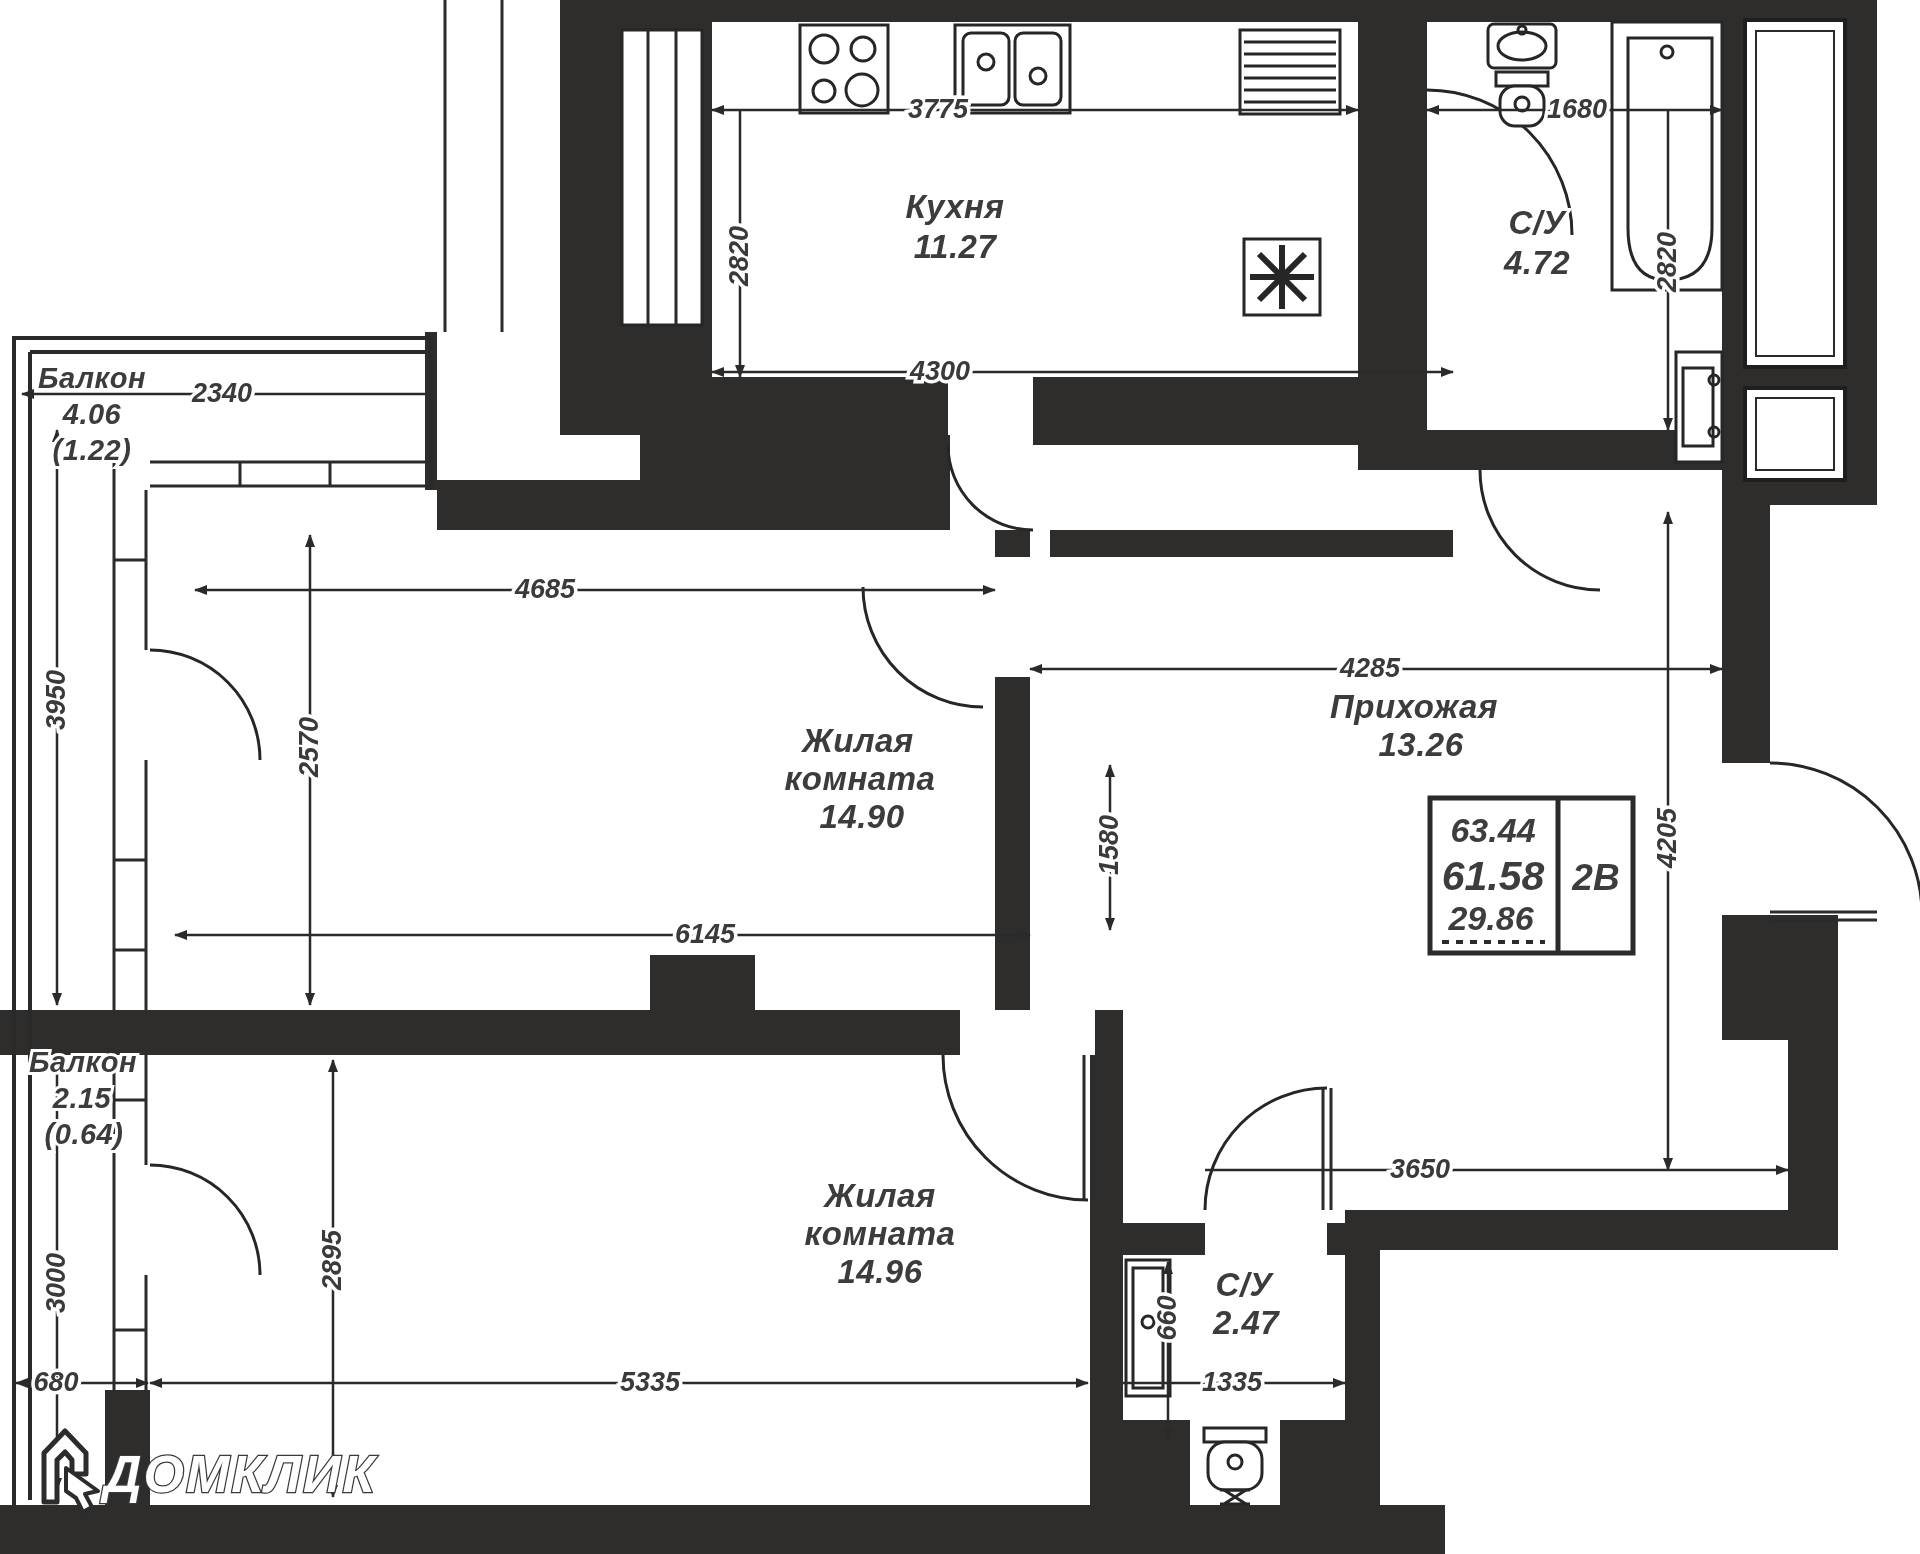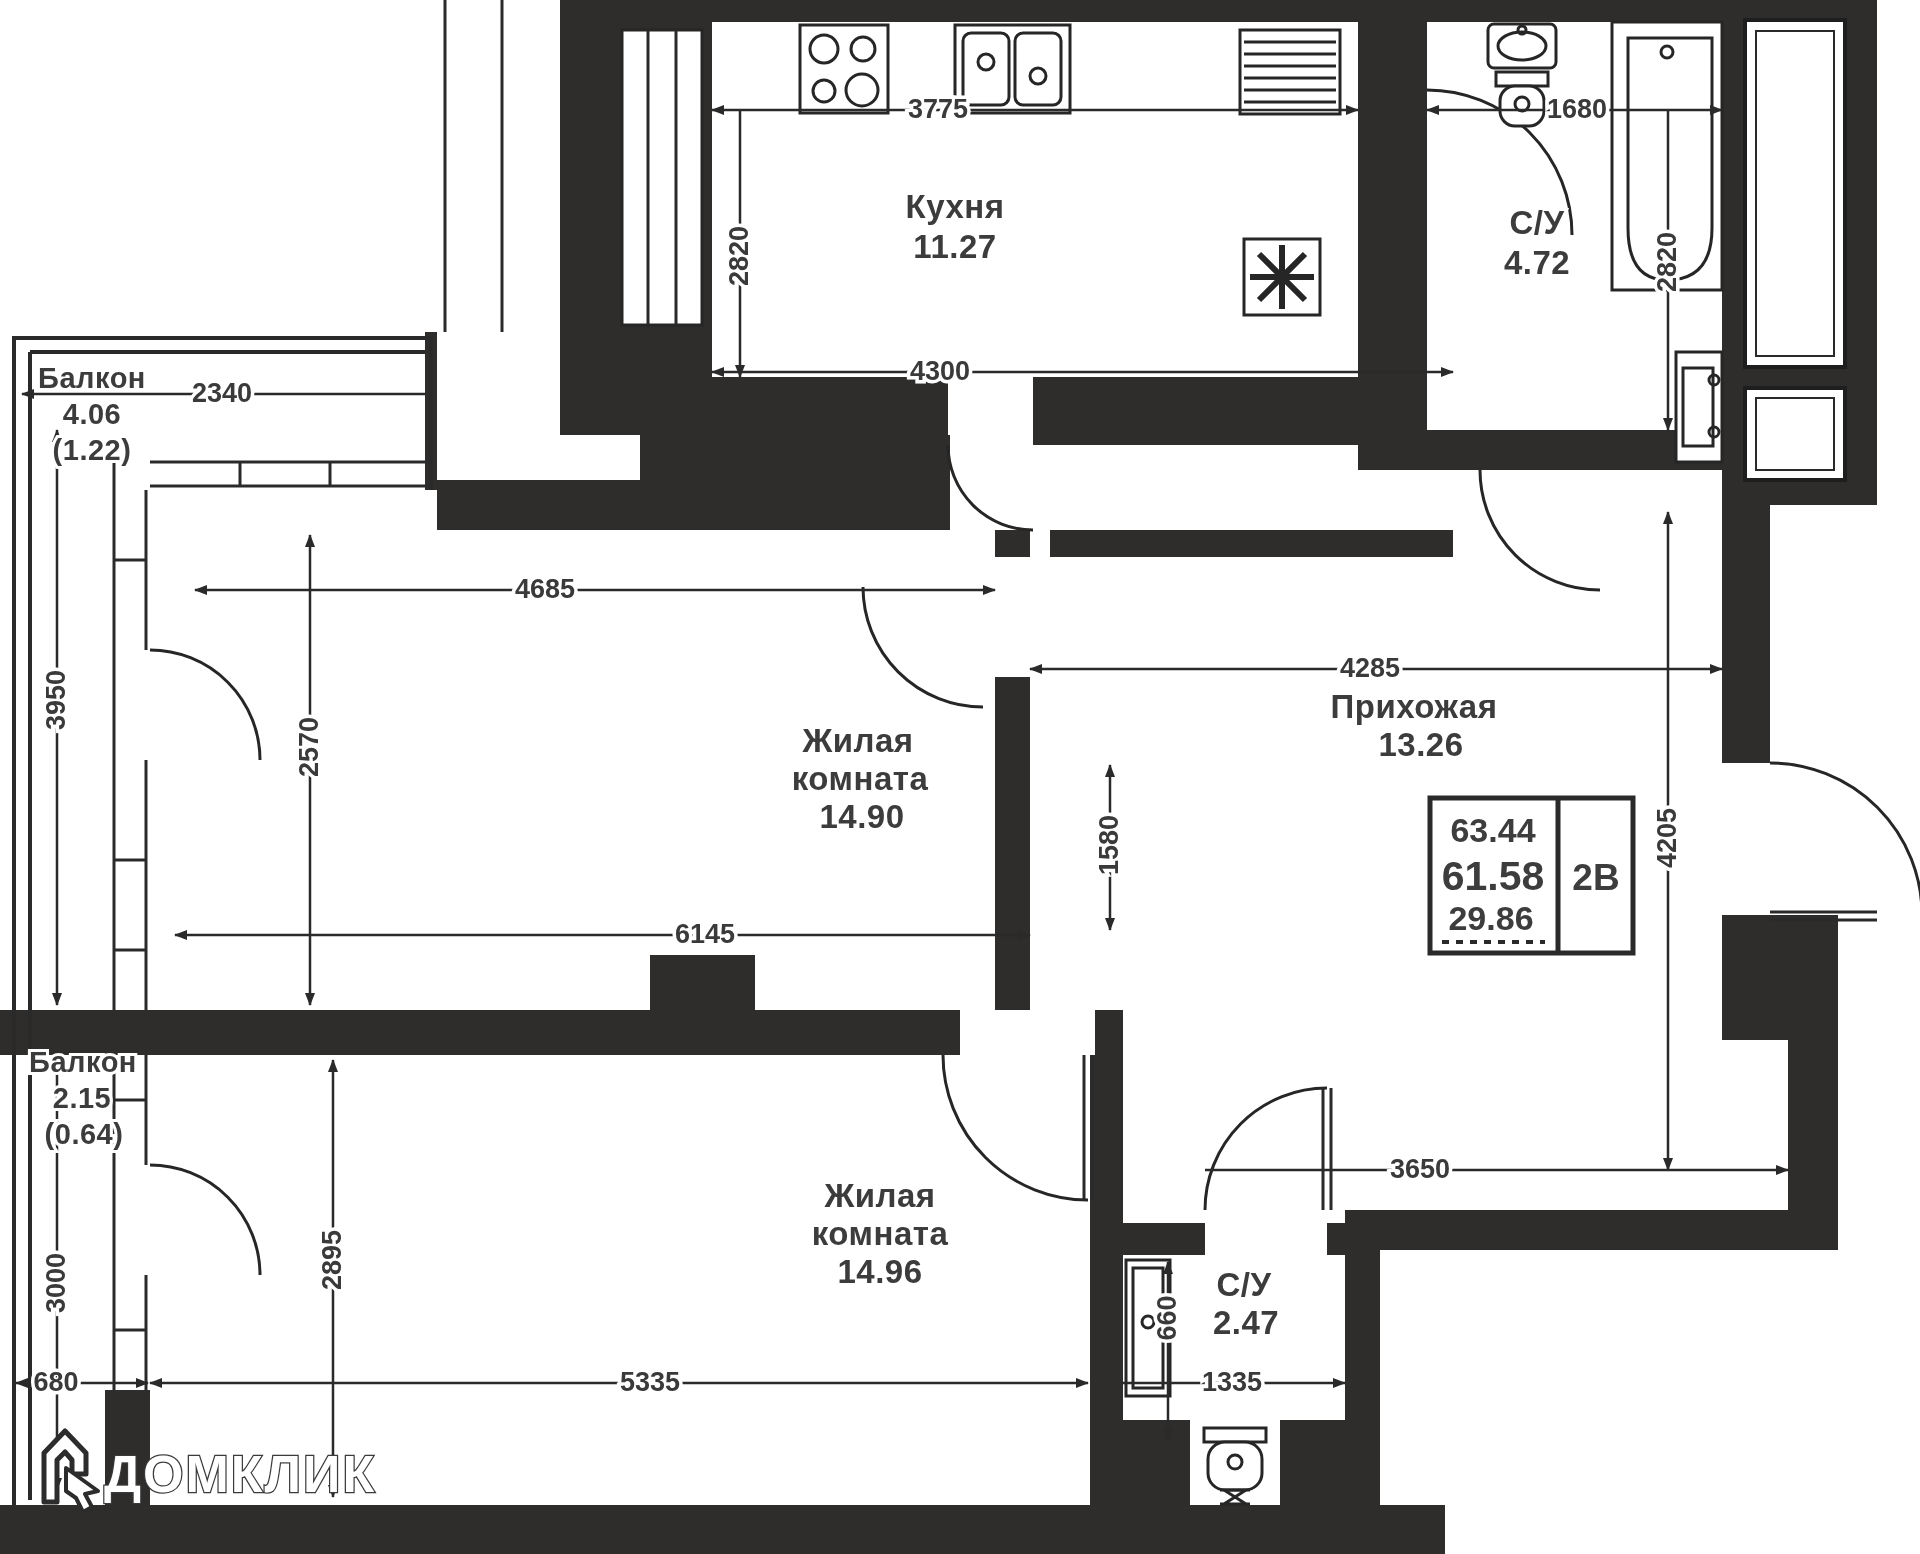--- a/index.html
+++ b/index.html
@@ -1,16 +1,16 @@
 <!DOCTYPE html>
 <html><head>
 <meta charset="utf-8">
 <style>
   html,body{margin:0;padding:0;background:#fff;}
-  .stage{width:1640px;height:1554px;position:relative;font-family:"Liberation Sans",sans-serif;}
+  .stage{width:1640px;height:1554px;position:relative;font-family:"Liberation Sans",sans-serif;font-style:italic;}
   svg{display:block;}
   .wallpath{stroke:none;}
   .thin{fill:none;stroke:#2a2a2a;stroke-width:4;}
   .thin2{fill:none;stroke:#2a2a2a;stroke-width:3;}
   .arc{fill:none;stroke:#262626;stroke-width:3;}
   .fix{fill:#ffffff;stroke:#262626;stroke-width:3;}
   .fixline{fill:none;stroke:#262626;stroke-width:3;}
   .dimline{stroke:#2a2a2a;stroke-width:2.5;}
   .dim-label{font-family:"Liberation Sans",sans-serif;font-size:27px;font-weight:600;fill:#3a3a3a;
     paint-order:stroke;stroke:#ffffff;stroke-width:7px;text-anchor:middle;}

